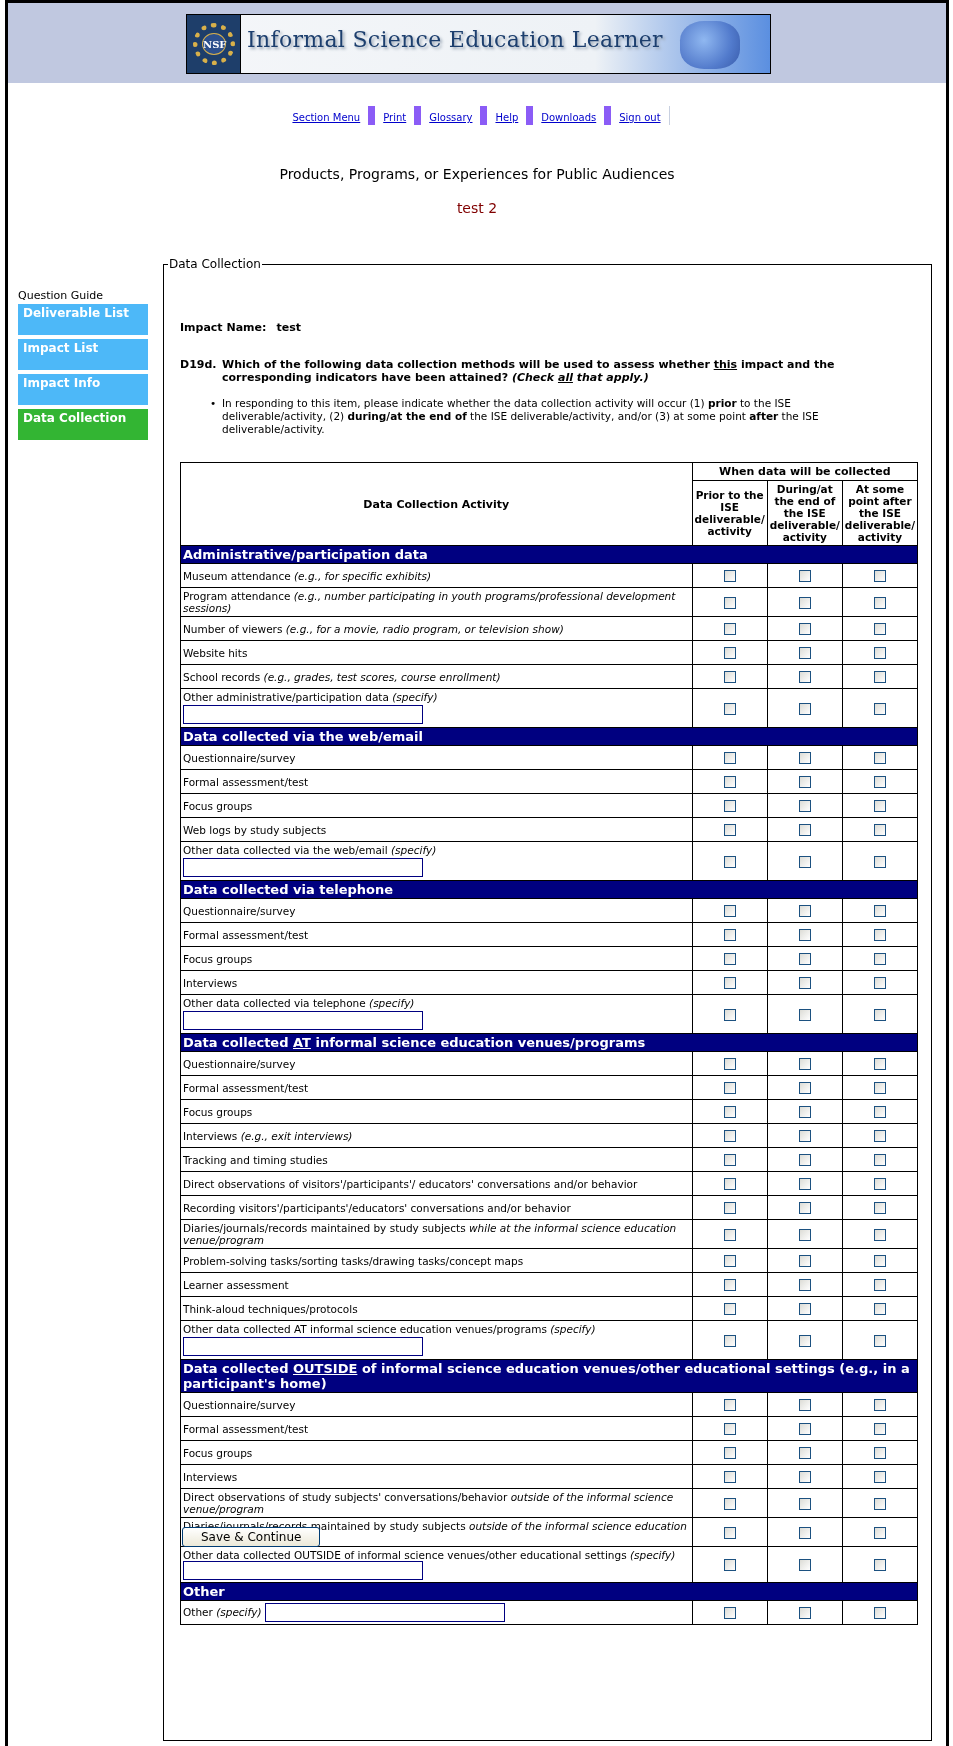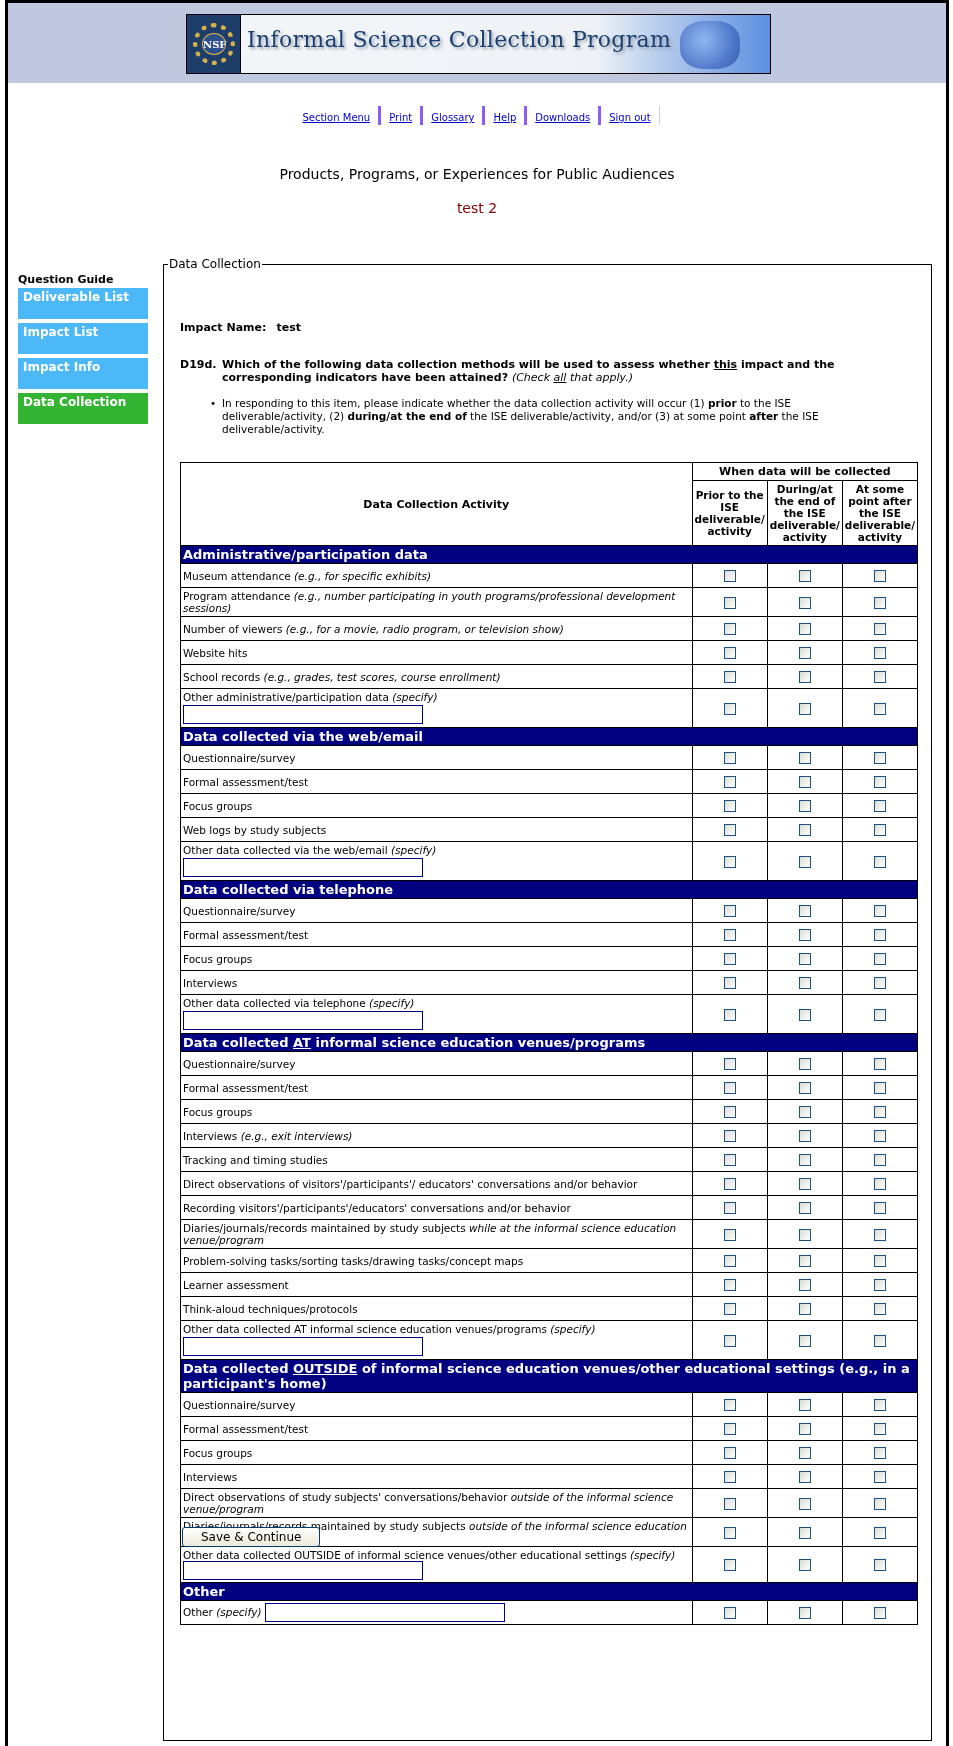--- a/index.html
+++ b/index.html
@@ -18,38 +18,38 @@
                   border: 5px dotted #d8b04a; }
   .banner .seal .nsf { position: absolute; left: 15px; top: 18px; width: 24px; height: 22px; border-radius: 50%;
                   background: #2c4f8c; color: #fff; font-size: 10px; font-weight: bold; text-align: right; line-height: 22px;
                   font-family: "DejaVu Serif", serif; border: 1px solid #d8b04a; }
   .banner .title { position: absolute; left: 60px; top: 12px; font-family: "DejaVu Serif", "Liberation Serif", serif;
                    font-size: 22px; color: #1d3f6e; letter-spacing: 0.3px; text-shadow: 2px 2px 3px #9aa6b5; white-space: nowrap; }
   .banner .molecule { position: absolute; right: 30px; top: 6px; width: 60px; height: 48px; border-radius: 40%;
                       background: radial-gradient(circle at 40% 40%, #8fb8f2 0%, #4a73c8 60%, #2d4e9e 100%); opacity: 0.85; }
   .nav { position: absolute; left: 0; width: 938px; top: 103px; text-align: center; font-size: 10px; }
   .nav a { color: #0000cc; text-decoration: underline; display: inline-block; padding: 6px 8px 2px 8px;
-           border-right: 3px solid #8b5cf6; cursor: pointer; }
+           border-right: 7px solid #8b5cf6; cursor: pointer; }
   .nav a:last-child { border-right: 1px solid #c8d0e0; }
   .page-title { position: absolute; left: 0; width: 938px; top: 163px; text-align: center; font-size: 14px; }
   .subtitle { position: absolute; left: 0; width: 938px; top: 197px; text-align: center; font-size: 14px; color: #800000; }
   .sidebar { position: absolute; left: 10px; top: 270px; width: 132px; }
-  .sidebar .guide { font-size: 11px; font-weight: bold; margin-bottom: 2px; }
+  .sidebar .guide { font-size: 11px; font-weight: normal; margin-bottom: 2px; margin-top: 16px; }
   .sidebar .item { display: block; width: 130px; height: 31px; line-height: 19px; margin-bottom: 4px;
                    padding-left: 5px; color: #fff; font-size: 12px; font-weight: bold; background: #4db8f8; cursor: pointer; }
   .sidebar .item.active { background: #33b533; }
   fieldset.dc { position: absolute; left: 155px; top: 254px; width: 769px; height: 1484px; margin: 0;
                 border: 1px solid #000; padding: 0; }
   fieldset.dc legend { font-size: 12px; padding: 0 1px; margin-left: 4px; }
   .impact { position: absolute; left: 16px; top: 50px; font-size: 11px; font-weight: bold; }
   .impact span.val { margin-left: 10px; }
   .question { position: absolute; left: 16px; top: 87px; width: 700px; font-size: 11px; font-weight: bold; line-height: 13px; }
   .question .qnum { position: absolute; left: 0; top: 0; }
   .question .qtext { margin-left: 42px; }
-  .question .hint { font-weight: normal; font-style: italic; text-align: right; }
+  .question .hint { font-weight: bold; font-style: italic; text-align: right; }
   .bullet { position: absolute; left: 58px; top: 126px; width: 670px; font-size: 10.5px; line-height: 13px; }
   .bullet .dot { position: absolute; left: -12px; top: 0; }
   table.grid { position: absolute; left: 16px; top: 191px; width: 738px; border-collapse: collapse; font-size: 10.5px; }
   table.grid td, table.grid th { border: 1px solid #000; padding: 2px 2px; vertical-align: middle; }
   table.grid th { font-weight: normal; }
   table.grid th.act { font-weight: bold; font-size: 11px; }
   table.grid th.when { font-weight: bold; font-size: 11px; height: 17px; }
   table.grid th.col { width: 73px; font-size: 10.5px; line-height: 12px; text-align: center; font-weight: bold; }
   table.grid tr.cat td { background: #000080; color: #fff; font-weight: bold; font-size: 13px; height: 18px; padding: 1px 2px; }
   table.grid tr.row td { height: 24px; }
@@ -67,21 +67,21 @@
 </head>
 <body>
 
 <div class="frame">
   <div class="header-band">
     <div class="banner">
       <div class="seal">
         <div class="gear"></div>
         <div class="nsf">NSF</div>
       </div>
-      <div class="title">Informal Science Collection Program</div>
+      <div class="title">Informal Science Education Learner</div>
       <div class="molecule"></div>
     </div>
   </div>
 
   <div class="nav">
     <a>Section Menu</a><a>Print</a><a>Glossary</a><a>Help</a><a>Downloads</a><a>Sign out</a>
   </div>
 
   <div class="page-title">Products, Programs, or Experiences for Public Audiences</div>
   <div class="subtitle">test 2</div>

